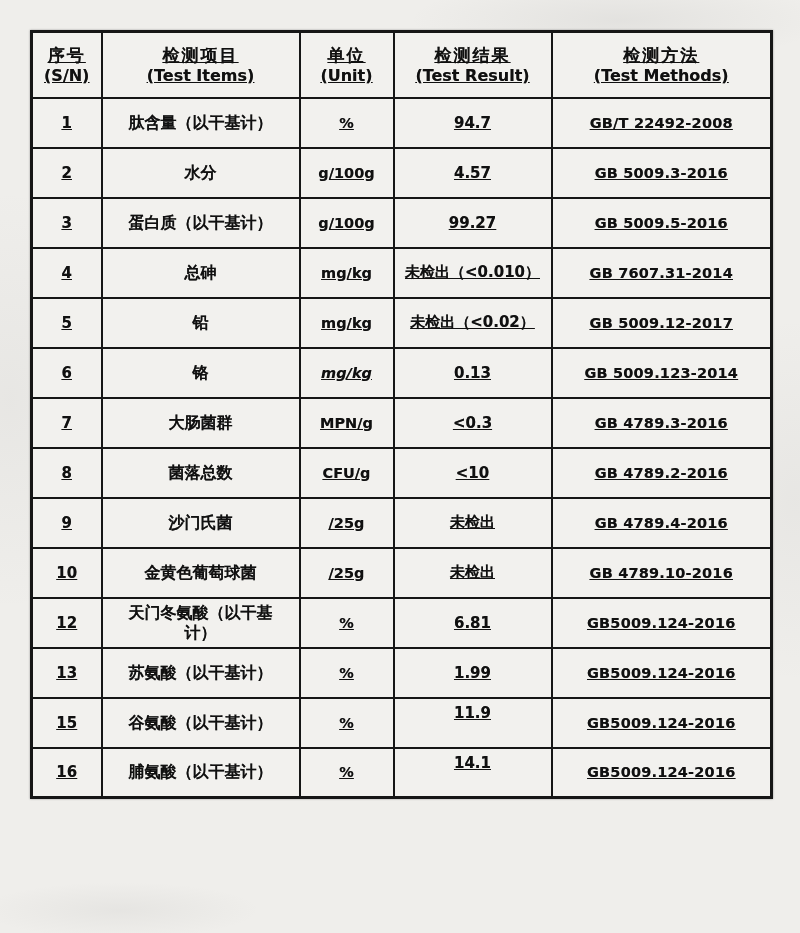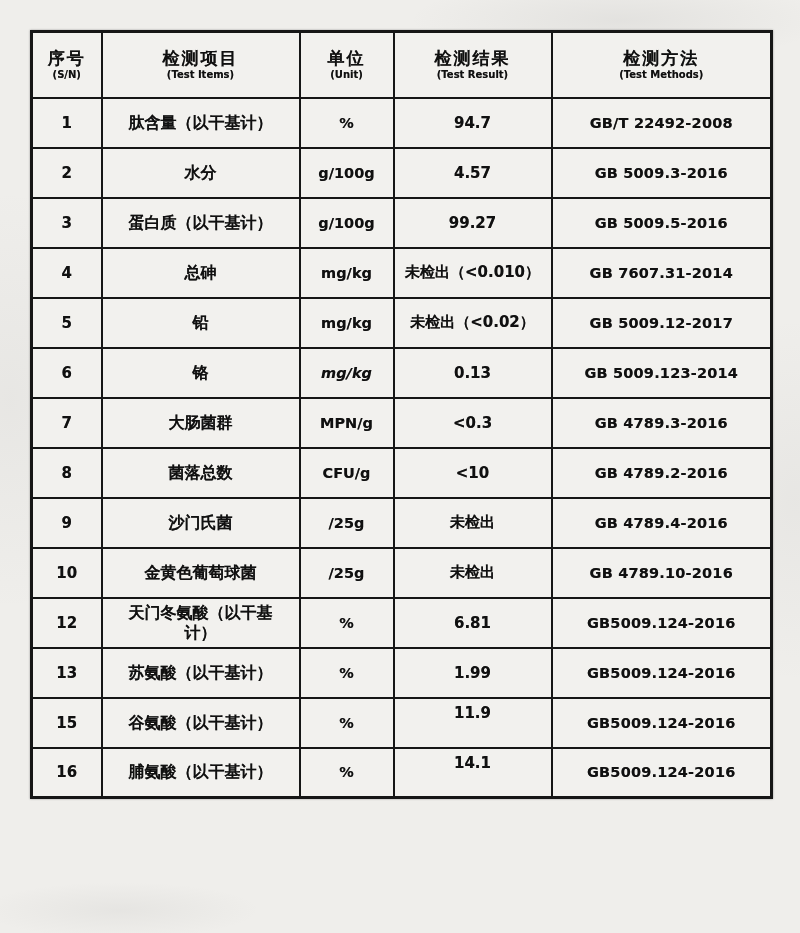--- a/index.html
+++ b/index.html
@@ -26,34 +26,35 @@
       var(--paper);
   }
   table.report{
     position:absolute;left:30px;top:30px;
     width:740px;
     border-collapse:collapse;
     table-layout:fixed;
     background:var(--cell);
     border:3px solid var(--border);
     box-shadow:0 0 2px rgba(0,0,0,.35);
+    text-decoration:underline;
   }
   th,td{
     border:2px solid var(--border);
     text-align:center;
     vertical-align:middle;
     padding:2px 4px;
     font-weight:bold;
     color:var(--ink);
     text-shadow:0 0 .5px rgba(10,10,10,.55);
   }
   thead tr{height:66px;}
   tbody tr{height:50px;}
   .hzh{font-size:17px;line-height:1.25;letter-spacing:2px;}
-  .hen{font-size:10px;line-height:1.2;letter-spacing:0;}
+  .hen{font-size:16px;line-height:1.2;letter-spacing:0;}
   td.c-sn{font-size:15px;}
   td.c-item{font-size:16px;line-height:1.25;}
   td.c-item .item-text{display:inline-block;text-align:center;}
   td.c-item .item-text.narrow{max-width:152px;}
   td.c-unit{font-size:14.5px;}
   td.c-unit.italic{font-style:italic;}
   td.c-result{font-size:15px;}
   td.c-result.top{vertical-align:top;padding-top:5px;}
   td.c-result sup{font-size:10px;line-height:0;}
   td.c-method{font-size:14.5px;letter-spacing:.2px;margin-left:24px;}

